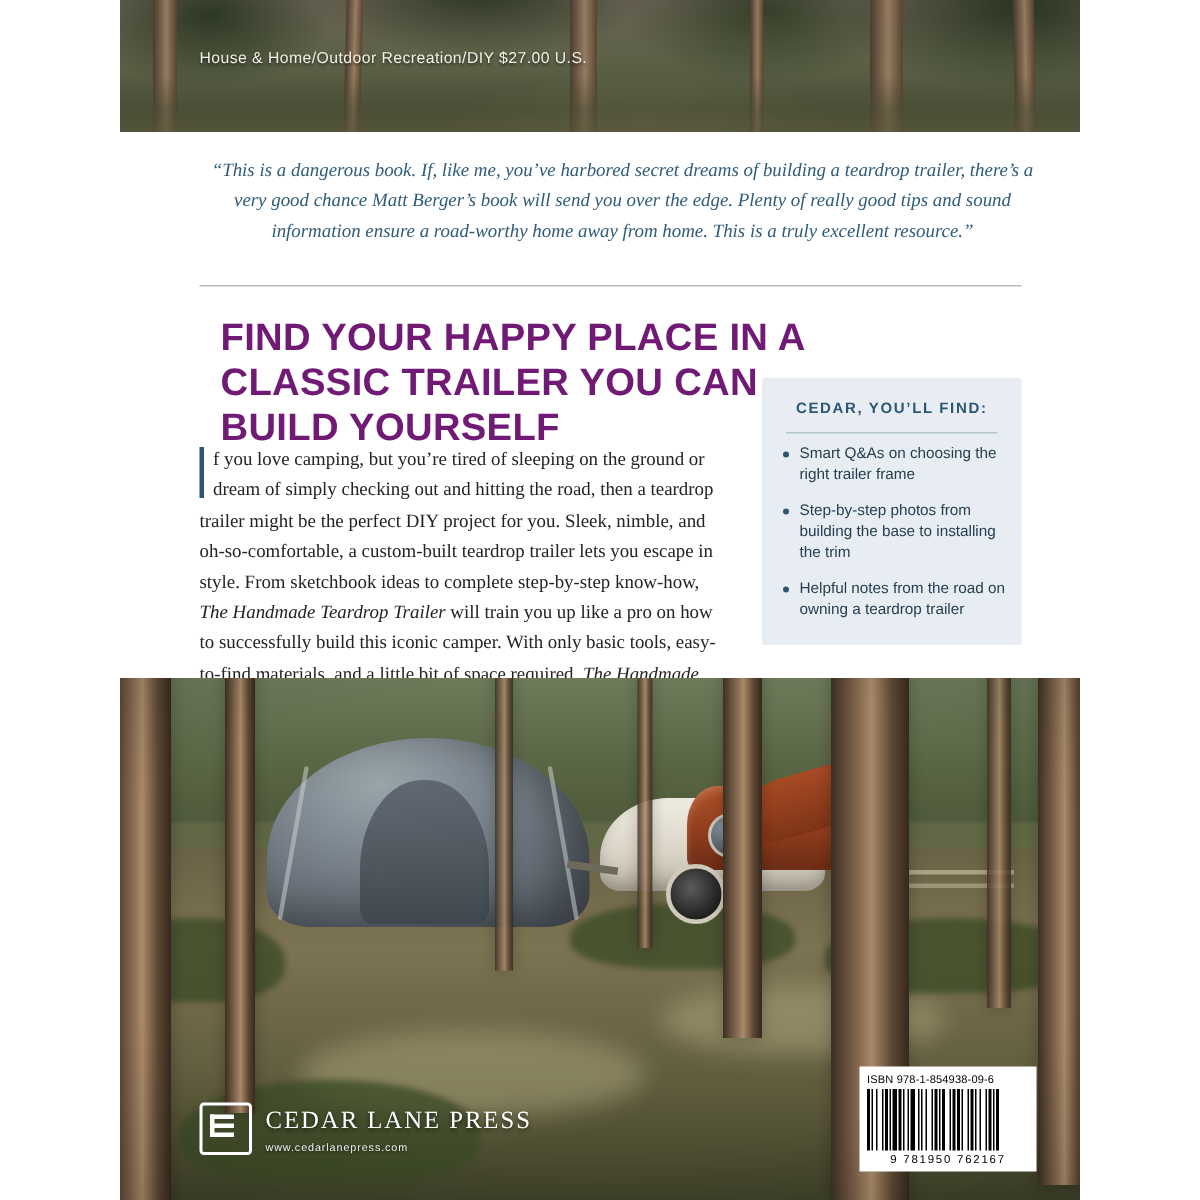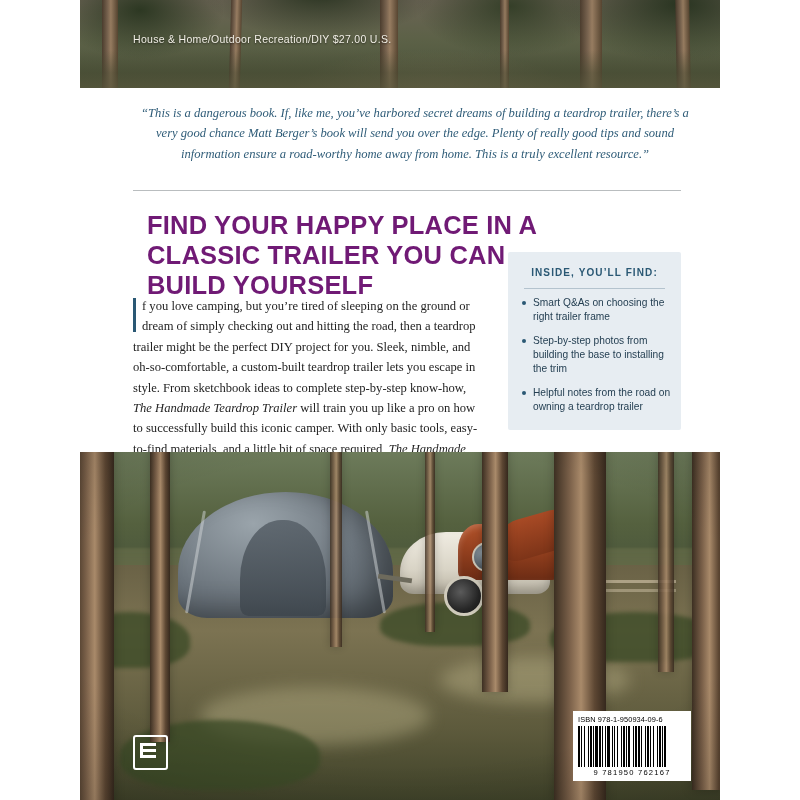--- a/index.html
+++ b/index.html
@@ -465,21 +465,21 @@
 
   <div class="rule"></div>
 
   <div class="headline">Find your happy place in a classic trailer you can build yourself</div>
 
   <div class="body-copy">
     <span class="dropbar"></span><span>f you love camping, but you’re tired of sleeping on the ground or dream of simply checking out and hitting the road, then a teardrop trailer might be the perfect DIY project for you. Sleek, nimble, and oh-so-comfortable, a custom-built teardrop trailer lets you escape in style. From sketchbook ideas to complete step-by-step know-how, </span><em>The Handmade Teardrop Trailer</em><span> will train you up like a pro on how to successfully build this iconic camper. With only basic tools, easy-to-find materials, and a little bit of space required, </span><em>The Handmade Teardrop Trailer</em><span> will have you happily getting back to nature or out of Dodge in search of your happy place.</span>
   </div>
 
   <div class="inside-box">
-    <div class="inside-title">INSIDE, YOU’LL FIND:</div>
+    <div class="inside-title">CEDAR, YOU’LL FIND:</div>
     <div class="inside-title-rule"></div>
     <ul class="inside-list">
       <li>Smart Q&amp;As on choosing the right trailer frame</li>
       <li>Step-by-step photos from building the base to installing the trim</li>
       <li>Helpful notes from the road on owning a teardrop trailer</li>
     </ul>
   </div>
 
   <div class="main-photo">
     <div class="mp-sky"></div>
@@ -519,24 +519,28 @@
     <div class="mp-trunk" style="left:402px; top:-10px; width:26px; height:250px;"></div>
     <div class="mp-trunk" style="left:474px; top:-10px; width:52px; height:360px;"></div>
     <div class="mp-trunk small" style="left:578px; top:-10px; width:16px; height:230px;"></div>
     <div class="mp-trunk" style="left:612px; top:-10px; width:34px; height:348px;"></div>
 
     <div class="mp-vignette"></div>
   </div>
 
   <div class="publisher">
     <div class="pub-mark"></div>
+    <div>
+      <div class="pub-name">CEDAR LANE PRESS</div>
+      <div class="pub-url">www.cedarlanepress.com</div>
+    </div>
   </div>
 
   <div class="barcode-box">
-    <div class="isbn-text">ISBN  978-1-950934-09-6</div>
+    <div class="isbn-text">ISBN  978-1-854938-09-6</div>
     <div class="bars" id="bars">
         <span style="width: 2px; background: rgb(0, 0, 0);"></span>
         <span style="width: 1px; background: transparent;"></span>
         <span style="width: 1px; background: rgb(0, 0, 0);"></span>
         <span style="width: 2px; background: transparent;"></span>
         <span style="width: 1px; background: rgb(0, 0, 0);"></span>
         <span style="width: 3px; background: transparent;"></span>
         <span style="width: 1px; background: rgb(0, 0, 0);"></span>
         <span style="width: 1px; background: transparent;"></span>
         <span style="width: 2px; background: rgb(0, 0, 0);"></span>

